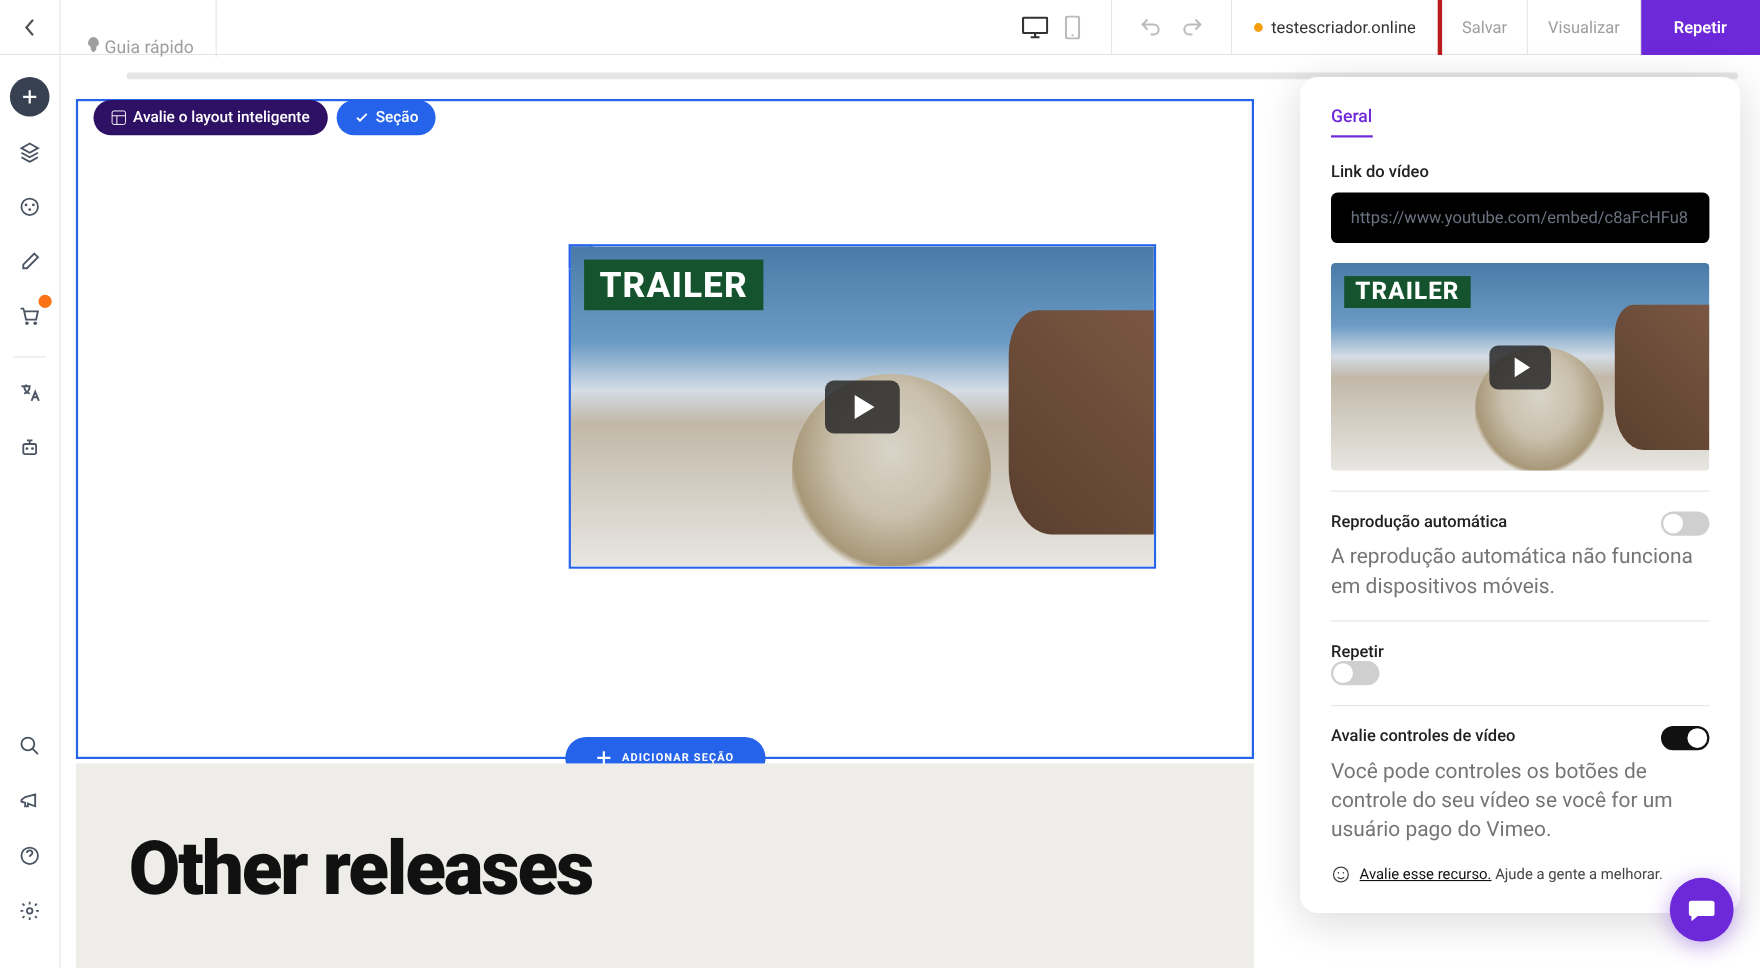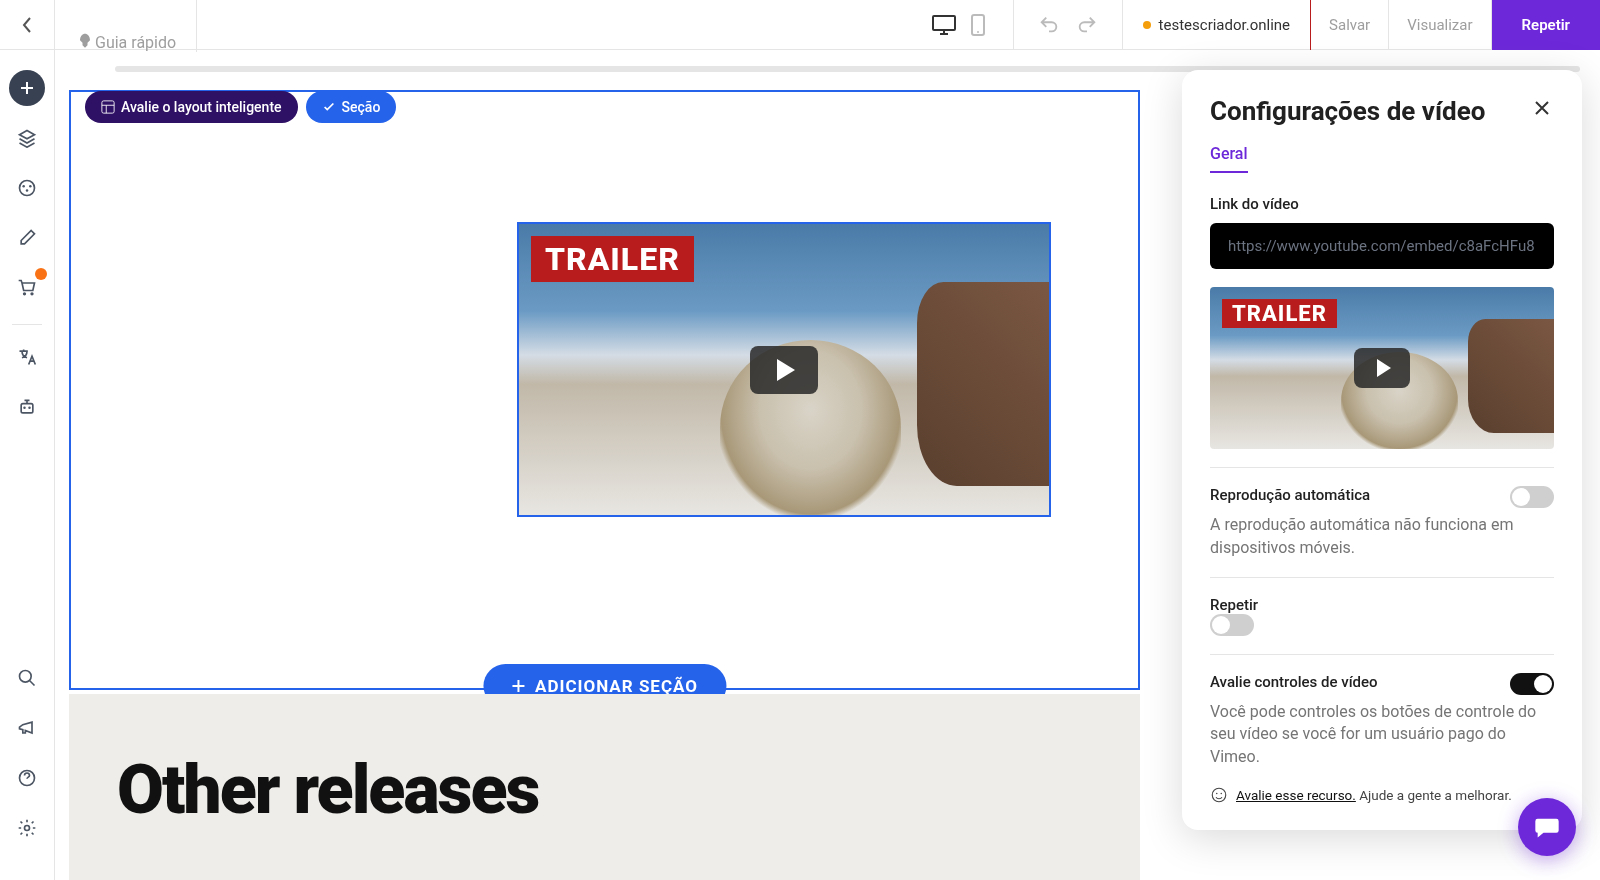--- a/index.html
+++ b/index.html
@@ -11,21 +11,21 @@
 .back-btn svg { width:10px; height:16px; }
 .quickguide { display:flex; align-items:flex-end; padding:0 20px; border-right:1px solid #e5e5e5; height:54px; color:#9e9e9e; cursor:pointer; }
 .quickguide svg { width:20px; height:20px; }
 .topbar-spacer { flex:1; }
 .device-group { display:flex; gap:4px; padding:0 20px; height:50px; align-items:center; border-right:1px solid #e5e5e5; }
 .device-btn { width:30px; height:30px; display:flex; align-items:center; justify-content:center; border-radius:4px; cursor:pointer; }
 .device-btn.active { color:#333; }
 .device-btn:not(.active) { color:#bbb; }
 .history-group { display:flex; gap:8px; padding:0 20px; height:50px; align-items:center; border-right:1px solid #e5e5e5; }
 .history-btn { width:30px; height:30px; color:#bbb; display:flex; align-items:center; justify-content:center; cursor:pointer; }
-.domain-group { display:flex; align-items:center; gap:8px; padding:0 20px; height:50px; border-right:1px solid #b91c1c; color:#333; font-size:15px;text-align:right; }
+.domain-group { display:flex; align-items:center; gap:8px; padding:0 20px; height:50px; border-right:4px solid #b91c1c; color:#333; font-size:15px;text-align:right; }
 .domain-dot { width:8px; height:8px; border-radius:50%; background:#f59e0b; }
 .top-link { padding:0 18px; height:50px; display:flex; align-items:center; color:#9e9e9e; font-size:15px; cursor:pointer; border-right:1px solid #e5e5e5; }
 .publish-btn { padding:0 30px; height:50px; background:#6d28d9; color:#fff; font-size:15px; font-weight:600; display:flex; align-items:center; border:none; cursor:pointer; }
 
 
 .leftrail { position:absolute; left:0; top:50px; width:55px; height:calc(100% - 50px); border-right:1px solid #e5e5e5; display:flex; flex-direction:column; align-items:center; padding-top:20px; background:#fff; z-index:50; }
 .rail-btn { width:36px; height:36px; border-radius:50%; display:flex; align-items:center; justify-content:center; margin-bottom:14px; color:#4b5563; cursor:pointer; position:relative; }
 .rail-btn.primary { background:#374151; color:#fff; }
 .rail-badge { position:absolute; top:-2px; right:-2px; width:12px; height:12px; border-radius:50%; background:#f97316; }
 .rail-divider { width:30px; height:1px; background:#e5e5e5; margin:4px 0 14px; }
@@ -40,48 +40,48 @@
 .badge { display:inline-flex; align-items:center; gap:6px; padding:8px 16px; border-radius:999px; color:#fff; font-size:14px; font-weight:500; }
 .badge-layout { background:#2e1065; }
 .badge-section { background:#2563eb; margin-left:8px; }
 .badge svg { width:14px; height:14px; }
 
 .video-box { position:absolute; left:446px; top:130px; width:534px; height:295px; border:2px solid #2563eb; }
 .drag-handle { position:absolute; top:-2px; left:-2px; width:22px; height:22px; background:#fff; border:2px solid #2563eb; display:grid; grid-template-columns:1fr 1fr; grid-template-rows:1fr 1fr; }
 .drag-handle div { border:1px solid #2563eb; }
 .video-thumb { width:100%; height:100%; position:relative; overflow:hidden; }
 .video-thumb .mountains { position:absolute; inset:0; background:linear-gradient(180deg,#4a7ba8 0%,#6b9bc4 30%,#d4dce5 45%,#c1b8a8 55%,#e8e6e2 100%); }
-.video-thumb .trailer-tag { position:absolute; top:12px; left:12px; background:#b91c1c; color:#fff; padding:4px 14px; font-size:32px; font-weight:800; letter-spacing:1px; }
+.video-thumb .trailer-tag { position:absolute; top:12px; left:12px; background:#14532d; color:#fff; padding:4px 14px; font-size:32px; font-weight:800; letter-spacing:1px; }
 .video-thumb .trailer-tag.small { font-size:22px; padding:2px 10px; }
 .play-btn { position:absolute; top:50%; left:50%; transform:translate(-50%,-50%); width:68px; height:48px; background:rgba(40,40,40,.85); border-radius:8px; display:flex; align-items:center; justify-content:center; }
 .play-btn::before { content:''; border-left:18px solid #fff; border-top:11px solid transparent; border-bottom:11px solid transparent; margin-left:4px; }
 .play-btn.small { width:56px; height:40px; }
 .play-btn.small::before { border-left-width:14px; border-top-width:9px; border-bottom-width:9px; }
 .leopard { position:absolute; bottom:0; left:38%; width:34%; height:60%; background:radial-gradient(ellipse at 50% 40%,#d9d4c8 0%,#c9c0ad 40%,#a89878 70%,transparent 75%); border-radius:50% 50% 30% 30%; }
 .rocks { position:absolute; right:0; top:20%; width:25%; height:70%; background:linear-gradient(225deg,#7a5742 0%,#5a3f2e 100%); border-radius:20% 0 0 30%; }
 
-.add-section-btn { position:absolute; bottom:-20px; left:50%; transform:translateX(-50%); background:#2563eb; color:#fff; padding:12px 28px; border-radius:999px; font-size:17px; font-weight:700; letter-spacing:1px; display:flex; align-items:center; gap:10px; border:none; cursor:pointer; }
+.add-section-btn { position:absolute; bottom:-20px; left:50%; transform:translateX(-50%); background:#2563eb; color:#fff; padding:12px 28px; border-radius:999px; font-size:10px; font-weight:700; letter-spacing:1px; display:flex; align-items:center; gap:10px; border:none; cursor:pointer; }
 
 .below-section { position:absolute; left:14px; top:644px; right:460px; height:300px; background:#eeede9; padding:56px 48px; }
 .below-section h1 { font-size:68px; font-weight:900; letter-spacing:-2px; color:#111; }
 
 
 .panel { position:absolute; right:18px; top:70px; width:400px; height:760px; background:#fff; border-radius:16px; box-shadow:0 8px 40px rgba(0,0,0,.15); padding:26px 28px; display:flex; flex-direction:column; z-index:200; }
 .panel-header { display:flex; align-items:flex-start; justify-content:space-between; margin-bottom:18px; }
 .panel-title { font-size:26px; font-weight:700; color:#212121; }
 .panel-close { width:24px; height:24px; cursor:pointer; font-size:22px; color:#333; background:none; border:none; }
 .panel-tabs { display:flex; gap:20px; border-bottom:none; margin-bottom:22px; }
 .panel-tab { font-size:16px; font-weight:500; color:#6d28d9; padding-bottom:8px; border-bottom:2px solid #6d28d9; cursor:pointer; }
 .panel-field-label { font-size:15px; font-weight:500; color:#212121; margin-bottom:10px; }
 .panel-input { width:100%; padding:14px 18px; border:none; background:#000000; border-radius:6px; font-size:15px; color:#6b7280; margin-bottom:18px; }
 .panel-preview { width:100%; height:190px; border-radius:4px; overflow:hidden; margin-bottom:18px; position:relative; }
 .panel-divider { height:1px; background:#e5e5e5; margin:0 0 18px; }
 .panel-row { display:flex; justify-content:space-between; align-items:flex-start; margin-bottom:6px;text-align:center; }
 .panel-row-title { font-size:15px; font-weight:500; color:#212121; }
-.panel-row-desc { font-size:16px; color:#757575; line-height:1.4; margin-bottom:18px; }
+.panel-row-desc { font-size:19px; color:#757575; line-height:1.4; margin-bottom:18px; }
 .toggle { width:44px; height:22px; background:#cfcfcf; border-radius:11px; position:relative; cursor:pointer; flex-shrink:0; }
 .toggle::after { content:''; position:absolute; width:18px; height:18px; background:#fff; border-radius:50%; top:2px; left:2px; transition:.2s; }
 .toggle.on { background:#111; }
 .toggle.on::after { left:24px; }
 .panel-footer { display:flex; align-items:center; gap:8px; font-size:13.5px; color:#444; margin-top:auto; }
 .panel-footer a { color:#111; text-decoration:underline; }
 .panel-footer svg { width:18px; height:18px; }
 
 
 .chat-bubble { position:absolute; right:24px; bottom:24px; width:58px; height:58px; background:#6d28d9; border-radius:50%; display:flex; align-items:center; justify-content:center; color:#fff; cursor:pointer; z-index:300; box-shadow:0 4px 20px rgba(109,40,217,.4); }
@@ -251,28 +251,20 @@
       <span>ADICIONAR SEÇÃO</span>
     </button>
   </div>
 
   <div class="below-section">
     <h1>Other releases</h1>
   </div>
 </div>
 
 <div class="panel">
-  <div class="panel-header">
-    <div class="panel-title">Configurações de vídeo</div>
-    <button class="panel-close">
-      <svg width="16" height="16" viewBox="0 0 16 16">
-          <path d="M2 2l12 12M14 2L2 14" stroke="#333" stroke-width="2"></path>
-        </svg>
-    </button>
-  </div>
   <div class="panel-tabs">
     <div class="panel-tab">Geral</div>
   </div>
   <div class="panel-field-label">Link do vídeo</div>
   <input class="panel-input" value="https://www.youtube.com/embed/c8aFcHFu8" style="">
   <div class="panel-preview">
     <div class="video-thumb">
       <div class="mountains"></div>
       <div class="rocks"></div>
       <div class="leopard"></div>

